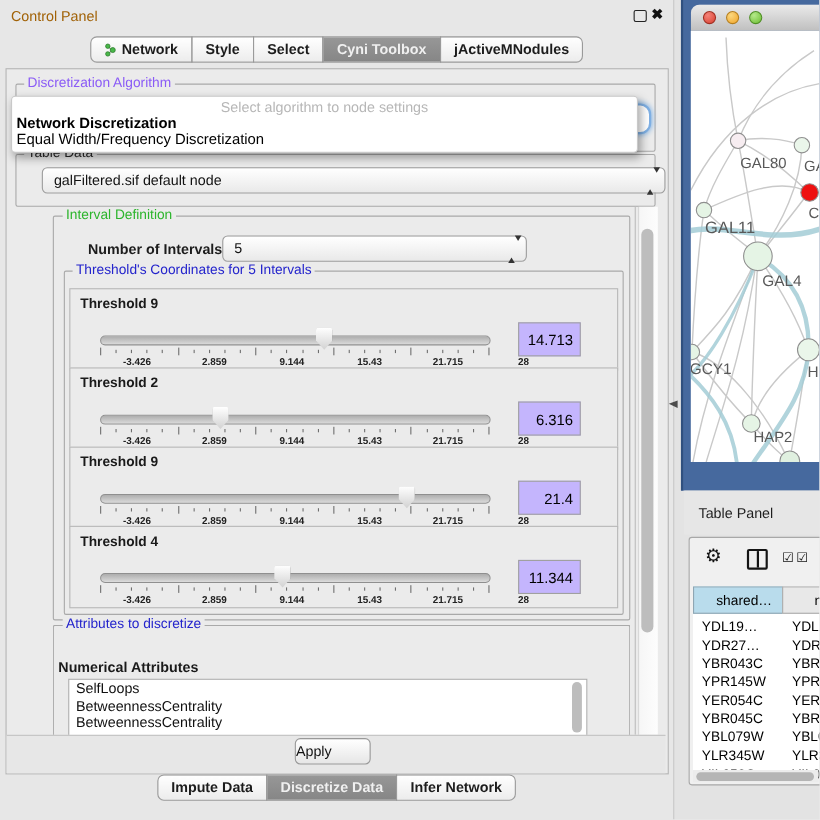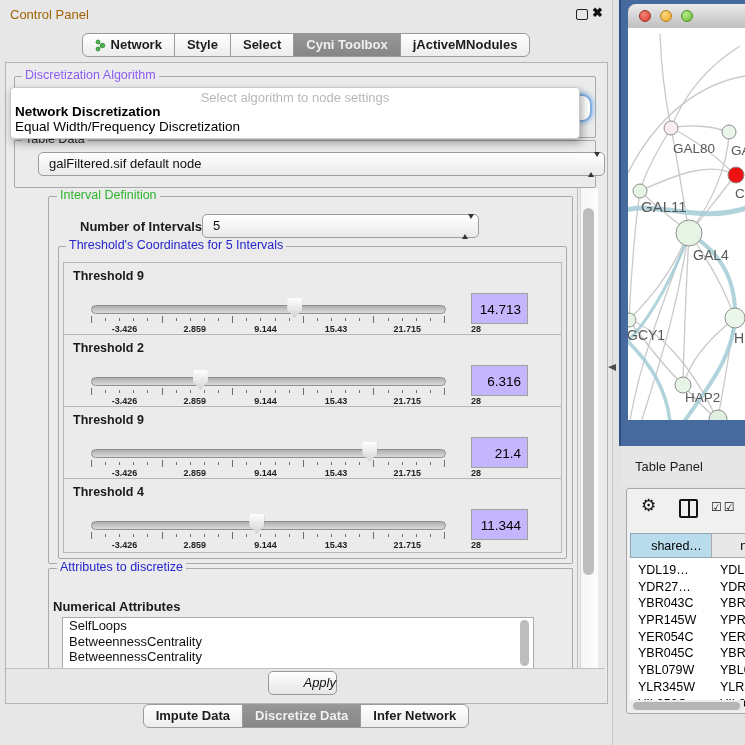--- a/index.html
+++ b/index.html
@@ -81,21 +81,21 @@
   #attr-group{left:48px;top:568px;width:523px;height:100px;border-bottom:none;}
   #attr-label{left:57px;top:561px;color:#2424cc;}
   #attr-sub{left:53px;top:599px;font-size:13px;font-weight:bold;color:#1a1a1a;}
   #attr-list{left:62px;top:617px;width:470px;height:51px;background:#fff;border:1px solid #ababab;overflow:hidden;}
   .attr-item{font-size:13px;color:#111;line-height:15.5px;padding-left:6px;white-space:nowrap;}
   #attr-sb{left:520px;top:620px;width:9px;height:46px;background:#bdbdbd;border-radius:5px;}
 
   
   #bot-bar{left:6px;top:668px;width:599px;height:34px;background:#e7e7e7;border-top:1px solid #c2c2c2;}
   #apply-btn{left:268px;top:671px;width:67px;height:22px;background:linear-gradient(#ffffff,#e6e6e6);
-             border:1px solid #999;border-radius:5px;font-size:13px;color:#111;text-align:right;line-height:22px;font-style:italic;}
+             border:1px solid #999;border-radius:5px;font-size:13px;color:#111;text-align:left;line-height:22px;}
   #bot-tabs{left:0;top:704px;width:612px;display:flex;justify-content:center;}
 
   
   #net-frame{left:619px;top:0;width:126px;height:446px;background:#46699e;box-shadow:inset 2px 0 0 #30507f;}
   #net-titlebar{left:628px;top:4px;width:117px;height:24px;border-radius:8px 0 0 0;
                 background:linear-gradient(#ebebeb,#bfbfbf);border-bottom:1px solid #979797;}
   .light{position:absolute;top:10px;width:12px;height:12px;border-radius:50%;}
   #light-red{left:639px;background:radial-gradient(circle at 35% 30%,#f4837a,#d8402f);border:1px solid #9f2f22;box-sizing:border-box;}
   #light-yellow{left:660px;background:radial-gradient(circle at 35% 30%,#fcd87e,#f0a429);border:1px solid #b57f1e;box-sizing:border-box;}
   #light-green{left:681px;background:radial-gradient(circle at 35% 30%,#b5e98a,#6cbd32);border:1px solid #4f8f25;box-sizing:border-box;}

